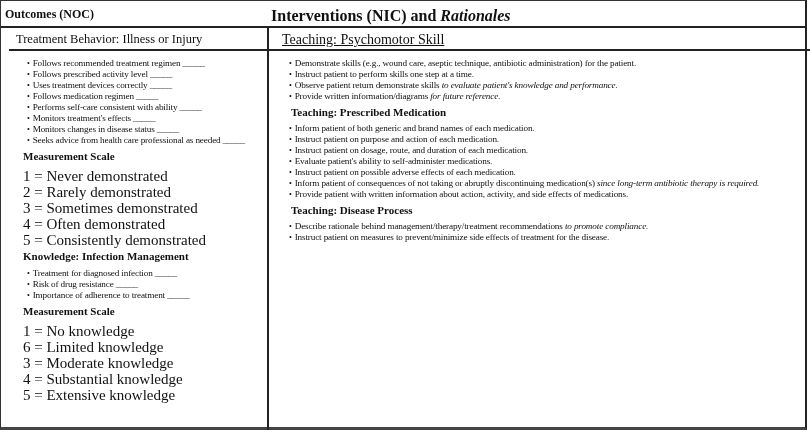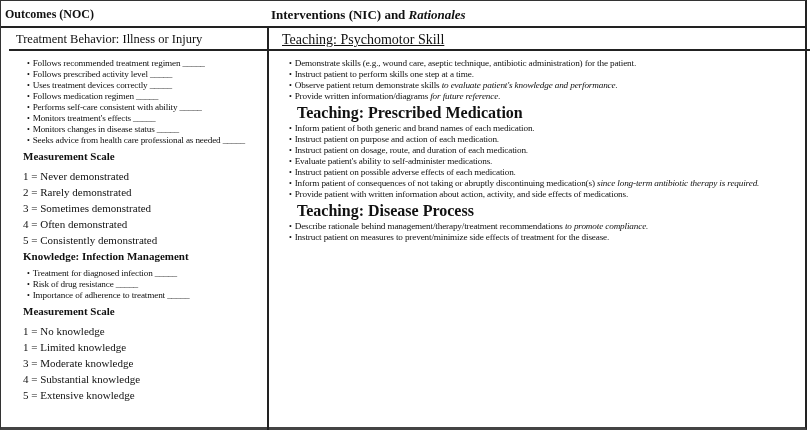--- a/index.html
+++ b/index.html
@@ -1,35 +1,35 @@
 <!DOCTYPE html>
 <html><head>
 <meta charset="utf-8">
 <style>
   html, body { margin:0; padding:0; background:#ffffff; }
   body { width:810px; height:434px; overflow:hidden; font-family:"Liberation Serif","DejaVu Serif",serif; color:#111; }
   .tbl { position:absolute; left:0; top:0; width:807px; height:430px; border:1px solid #333; border-bottom:3px solid #444; border-right:2px solid #222; box-sizing:border-box;padding-left:12px; }
   .hdr { position:absolute; left:0; top:0; width:100%; height:27px; border-bottom:2px solid #222; box-sizing:border-box; }
   .hdr .c1 { position:absolute; left:4px; top:6px; font-size:12px; font-weight:bold; }
-  .hdr .c2 { position:absolute; left:270px; top:6px; font-size:13px; font-weight:bold; }
+  .hdr .c2 { position:absolute; left:270px; top:6px; font-size:16px; font-weight:bold; }
   .hdr .c2 i { font-style:italic; }
   .sub { position:absolute; left:0; top:27px; width:100%; height:23px; border-bottom:2px solid #222; box-sizing:border-box;margin-left:8px; }
   .sub .c1 { position:absolute; left:7px; top:4px; font-size:12.5px; }
   .sub .c2 { position:absolute; left:273px; top:4px; font-size:14px;text-decoration:underline; }
   .vdiv { position:absolute; left:266px; top:27px; width:2px; height:402px; background:#222; }
   .col { position:absolute; top:53px; }
   .left { left:22px; width:244px; }
   .right { left:284px; width:520px; }
   ul { list-style:none; margin:4px; padding:0; }
   li { font-size:9.2px; line-height:11px; white-space:nowrap; letter-spacing:-0.15px; }
   li::before { content:"\2022"; margin-right:3px; font-size:8px; }
   li i { font-style:italic; }
   .h { font-weight:bold; font-size:11px; margin:2px 0 5px 0; line-height:13px; }
-  .h.right-h { font-size:16px; margin:1px 0 4px 12px; }
-  .scale div { font-size:11px; line-height:16px; }
+  .h.right-h { font-size:11px; margin:1px 0 4px 6px; }
+  .scale div { font-size:15px; line-height:16px; }
 </style>
 </head>
 <body>
 
 <div class="tbl">
   <div class="hdr">
     <span class="c1">Outcomes (NOC)</span>
     <span class="c2"><span>Interventions (NIC) and </span><i>Rationales</i></span>
   </div>
   <div class="sub">
@@ -59,21 +59,21 @@
     </div>
     <div class="h">Knowledge: Infection Management</div>
     <ul>
       <li>Treatment for diagnosed infection _____</li>
       <li>Risk of drug resistance _____</li>
       <li>Importance of adherence to treatment _____</li>
     </ul>
     <div class="h">Measurement Scale</div>
     <div class="scale">
       <div>1 = No knowledge</div>
-      <div>1 = Limited knowledge</div>
+      <div>6 = Limited knowledge</div>
       <div>3 = Moderate knowledge</div>
       <div>4 = Substantial knowledge</div>
       <div>5 = Extensive knowledge</div>
     </div>
   </div>
 
   <div class="col right">
     <ul>
       <li><span>Demonstrate skills (e.g., wound care, aseptic technique, antibiotic administration) for the patient.</span><i></i></li>
       <li><span>Instruct patient to perform skills one step at a time.</span><i></i></li>

